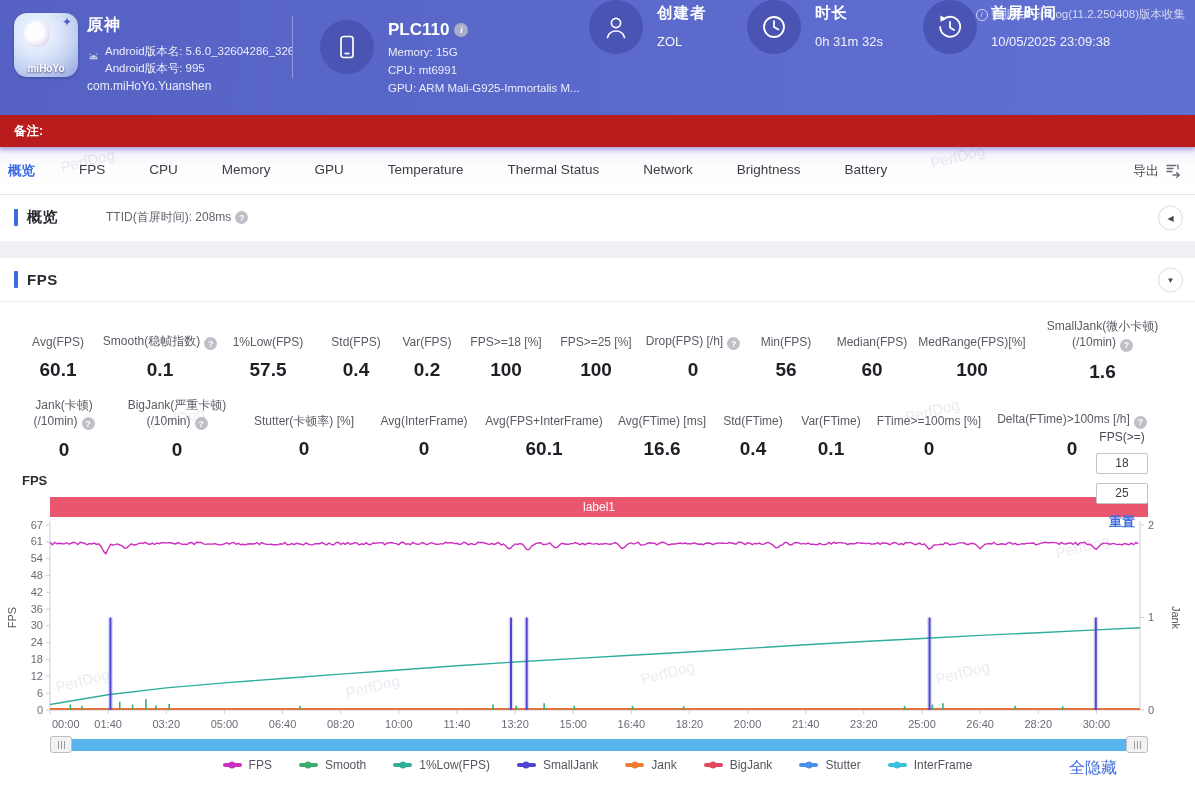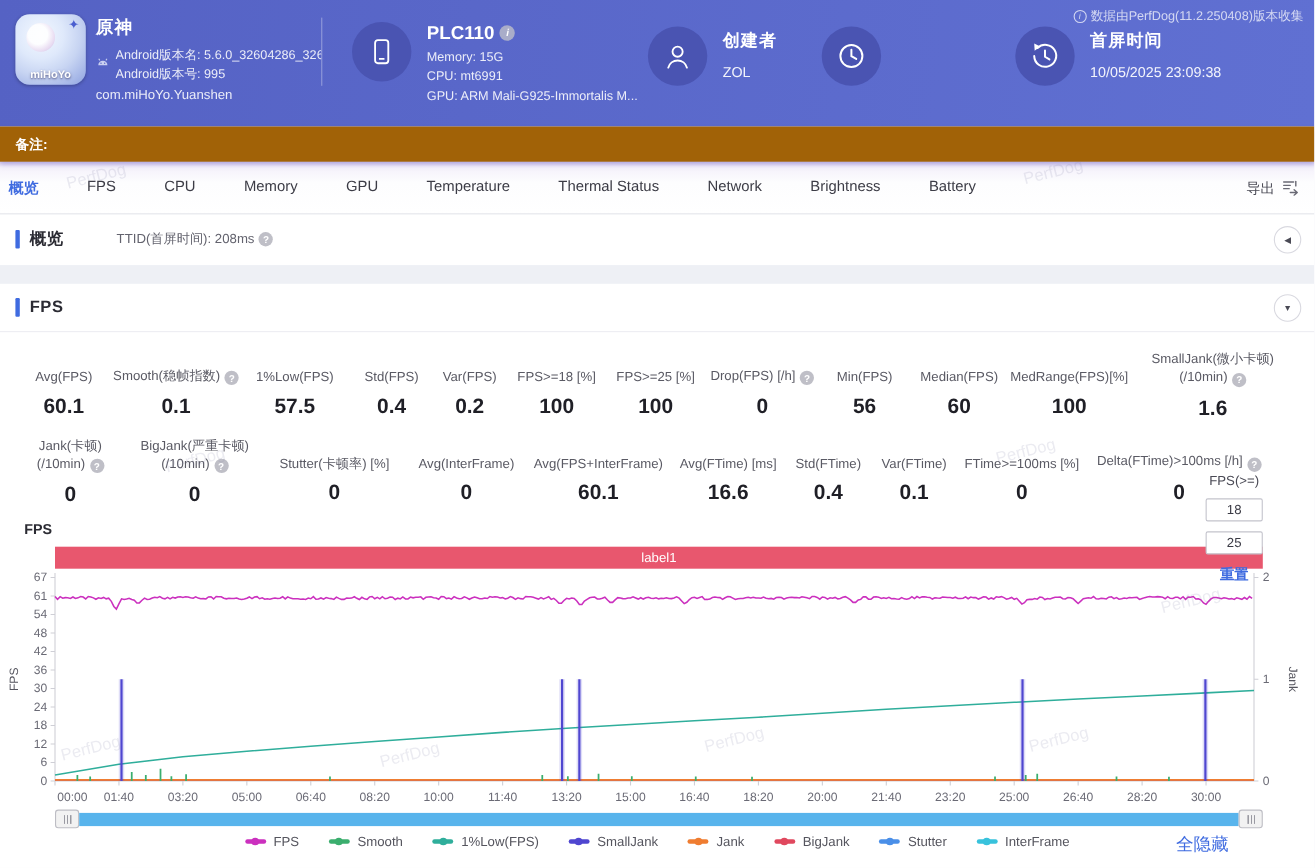--- a/index.html
+++ b/index.html
@@ -16,38 +16,38 @@
   .app-icon::before { content:""; position:absolute; top:8px; left:10px; width:26px; height:26px; border-radius:50%;
     background:radial-gradient(circle at 40% 40%, #fff 0 40%, #e8d9f0 70%, #b9a6d8 100%); opacity:.9; }
   .app-icon::after { content:"✦"; position:absolute; top:2px; right:6px; color:#4a5ecf; font-size:12px; }
   .app-meta { padding:2px 0 0 9px; min-width:0; }
   .app-title { font-size:16px; font-weight:bold; letter-spacing:1px; }
   .app-version-row { display:flex; margin-top:7px; }
   .android-ic { flex:none; margin:8px 5px 0 0; opacity:.85; }
   .ver-lines { font-size:11.5px; color:rgba(255,255,255,.88); line-height:17px; white-space:nowrap; overflow:hidden; }
   .app-package { font-size:12px; color:rgba(255,255,255,.88); margin-top:2px; }
   .v-divider { width:1px; height:62px; margin-top:16px; background:rgba(255,255,255,.35); }
-  .hblock { display:flex; padding-top:24px; }
+  .hblock { display:flex; }
   .hcircle { width:54px; height:54px; border-radius:50%; background:#4a54b2; flex:none; display:flex; align-items:center; justify-content:center; }
   .device-block { width:296px; padding-left:27px; padding-top:20px; }
   .device-meta { padding:0 0 0 14px; min-width:0; }
   .device-name-row { font-size:17px; font-weight:bold; display:flex; align-items:center; gap:5px; }
   .dev-line { font-size:11.5px; color:rgba(255,255,255,.88); margin-top:6px; white-space:nowrap; }
   .info-badge { width:14px; height:14px; border-radius:50%; background:#a9adc9; color:#fff; font-size:9px; font-weight:bold; font-style:italic; display:inline-flex; align-items:center; justify-content:center; }
   .meta-col { padding-left:14px; padding-top:3px; }
   .meta-title { font-size:15.5px; font-weight:bold; letter-spacing:1px; }
   .meta-value { font-size:13px; color:rgba(255,255,255,.92); margin-top:10px; }
   .creator-block { width:158px; }
   .duration-block { width:176px; }
   .upload-block { flex:1; }
   .collect-note { position:absolute; top:7px; right:10px; font-size:11.5px; color:rgba(255,255,255,.72); display:flex; align-items:center; gap:4px; }
   .info-outline { width:12px; height:12px; border-radius:50%; border:1px solid rgba(255,255,255,.72); font-size:8px; font-style:italic; display:inline-flex; align-items:center; justify-content:center; }
 
   
-  .note-bar { height:32px; background:#a16207; display:flex; align-items:center; padding-left:14px; box-shadow:0 3px 5px rgba(95,80,190,.35); position:relative; z-index:2; }
+  .note-bar { height:32px; background:#b91c1c; display:flex; align-items:center; padding-left:14px; box-shadow:0 3px 5px rgba(95,80,190,.35); position:relative; z-index:2; }
   .note-label { font-size:12.5px; font-weight:bold; color:#fff; margin-right:8px; }
   .note-input { flex:1; background:transparent; border:none; outline:none; font-size:12.5px; color:#fff; }
   .note-input::placeholder { color:rgba(255,255,255,.55); }
 
   
   .tabbar { height:48px; background:linear-gradient(180deg,#d9d0ef 0%,#f4f1fb 10%,#fdfdfe 40%,#ffffff 100%); border-bottom:1px solid #e4e4ea; display:flex; align-items:center; padding:0 14px 0 8px; }
   .tabs-list { display:flex; gap:44px; flex:1; }
   .tab-item { font-size:13.5px; color:#3c3c46; cursor:pointer; white-space:nowrap; }
   .tab-item.active { color:#3f6be0; font-weight:bold; }
   .export-wrap { display:flex; align-items:center; gap:6px; color:#4a4a55; font-size:13px; cursor:pointer; }
@@ -158,20 +158,24 @@
         <div class="meta-value">ZOL</div>
       </div>
     </div>
 
     <div class="hblock duration-block">
       <div class="hcircle">
         <svg width="30" height="30" viewBox="0 0 30 30">
           <circle cx="15" cy="15" r="10" fill="none" stroke="#fff" stroke-width="1.8"></circle>
           <path d="M15 9.2 V15 L19.4 17.6" fill="none" stroke="#fff" stroke-width="1.8" stroke-linecap="round"></path>
         </svg>
+      </div>
+      <div class="meta-col">
+        <div class="meta-title">时长</div>
+        <div class="meta-value">0h 31m 32s</div>
       </div>
     </div>
 
     <div class="hblock upload-block">
       <div class="hcircle">
         <svg width="30" height="30" viewBox="0 0 30 30">
           <path d="M8.2 7.6 a10 10 0 1 1 -3 7.4" fill="none" stroke="#fff" stroke-width="1.8" stroke-linecap="round"></path>
           <polygon points="5.2,3.6 10.7,6.2 5.6,10.1" fill="#fff"></polygon>
           <path d="M15 10 V15.6 L19 18" fill="none" stroke="#fff" stroke-width="1.8" stroke-linecap="round"></path>
         </svg>

